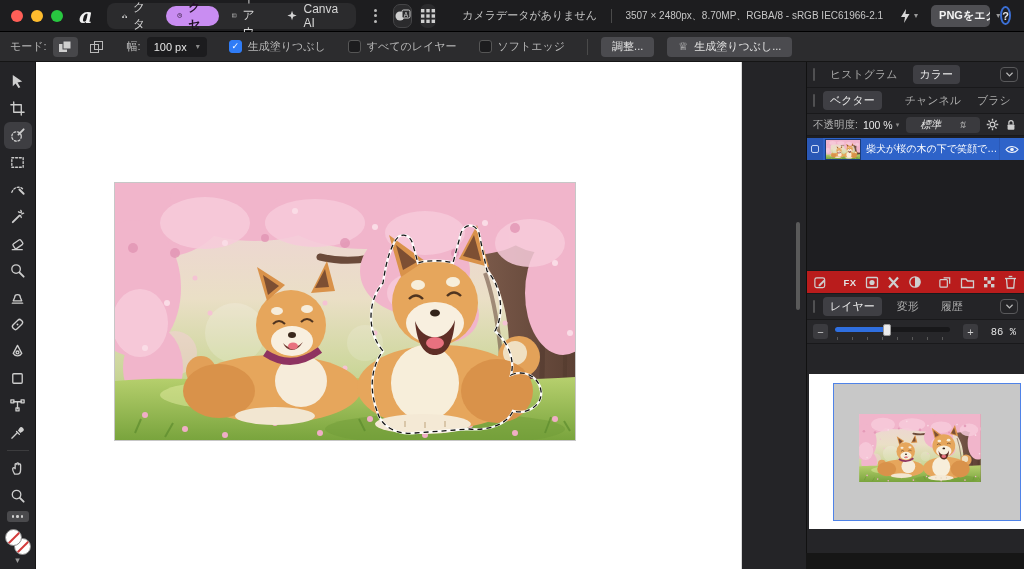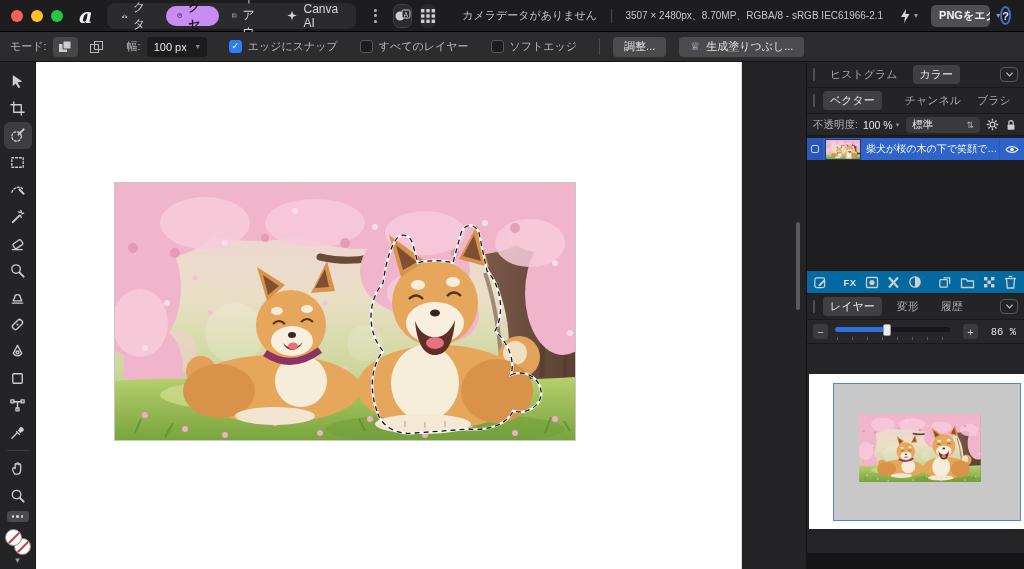--- a/index.html
+++ b/index.html
@@ -103,36 +103,36 @@
   .ptab.active { background:#3f3f44; color:#eaeaea; }
   .chevbox { margin-left:auto; margin-right:6px; width:18px; height:15px; border:1px solid #59595b;
     border-radius:4px; display:flex; align-items:center; justify-content:center; flex:none; }
   .chevbox svg { stroke:#b9b9b9; fill:none; stroke-width:1.4; }
   .opacity-row { height:22px; background:#27272a; border-bottom:1px solid #19191b;
     display:flex; align-items:center; font-size:10.5px; color:#b3b3b3; flex:none; }
   .op-label { margin-left:6px; white-space:nowrap; }
   .op-value { margin-left:5px; color:#e9e9e9; white-space:nowrap; }
   .op-chev { margin-left:3px; color:#8b8b8b; font-size:7px; }
   .blend { margin-left:7px; flex:1; background:#3a3a3e; border-radius:4px; height:16px;
-    display:flex; align-items:center; padding:0 6px; color:#e5e5e5; }
+    display:flex; align-items:center; padding:0 14px; color:#e5e5e5;font-style:italic; }
   .blend .updown { margin-left:auto; color:#a8a8a8; font-size:9px; }
   .icon-sm { margin-left:6px; display:flex; flex:none; }
   .icon-sm:last-child { margin-right:7px; }
   .layer-list { height:134px; background:#1e1e21; position:relative; flex:none; }
   .layer-row { position:absolute; top:2px; left:0; right:0; height:22px; background:#2e63c9;
     display:flex; align-items:center; }
   .lr-strip { width:16px; height:22px; background:#2a58b6; display:flex; align-items:center;
     justify-content:center; flex:none; }
   .lr-strip i { width:8px; height:8px; border:1px solid #c9d6f2; border-radius:2px; display:block; }
   .lr-thumb { width:34px; height:19px; margin-left:3px; flex:none; outline:1px solid rgba(0,0,0,.4); }
   .lr-name { margin-left:6px; flex:1; font-size:10px; color:#fff; white-space:nowrap;
     overflow:hidden; text-overflow:ellipsis; }
   .lr-sep { width:1px; height:22px; background:#2a58b6; flex:none; }
   .lr-eye { width:24px; display:flex; justify-content:center; flex:none; }
-  .layers-footer { height:24px; background:#0369a1; border-top:1px solid #19191b;
+  .layers-footer { height:24px; background:#b91c1c; border-top:1px solid #19191b;
     border-bottom:1px solid #19191b; display:flex; align-items:center; flex:none; }
   .f-icon { display:flex; margin:0 4px; align-items:center; }
   .f-icon svg { stroke:#cfcfcf; fill:none; stroke-width:1.3; }
   .fx-label { font-size:9.5px; font-weight:bold; color:#e2e2e2; letter-spacing:0.5px; }
   .f-spacer { flex:1; }
   .zoom-row { height:24px; background:#27272a; border-bottom:1px solid #19191b;
     display:flex; align-items:center; flex:none; }
   .zr-btn { width:15px; height:15px; background:#3b3b3f; border-radius:3px; color:#cfcfcf;
     display:flex; align-items:center; justify-content:center; font-size:11px; margin-left:6px; flex:none; }
   .slider { flex:1; margin:0 7px; position:relative; height:16px; }
@@ -403,21 +403,21 @@
   </div>
   <span class="cb-label" style="margin-left:18px">幅:</span>
   <div class="dd">
     <span>100 px</span>
     <span class="chev">▾</span>
   </div>
   <div class="chk">
     <span class="box checked">
         <span class="tick">✓</span>
       </span>
-    <span>エッジにスナップ</span>
+    <span>生成塗りつぶし</span>
   </div>
   <div class="chk">
     <span class="box"></span>
     <span>すべてのレイヤー</span>
   </div>
   <div class="chk">
     <span class="box"></span>
     <span>ソフトエッジ</span>
   </div>
   <span class="cb-divider"></span>

